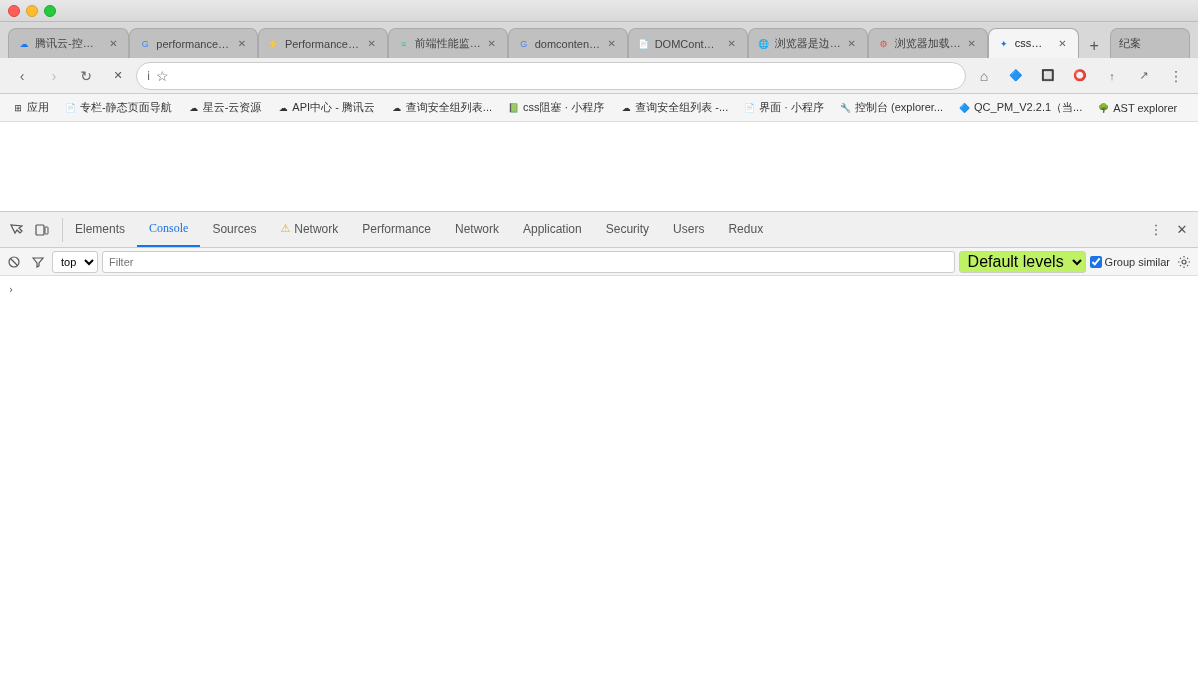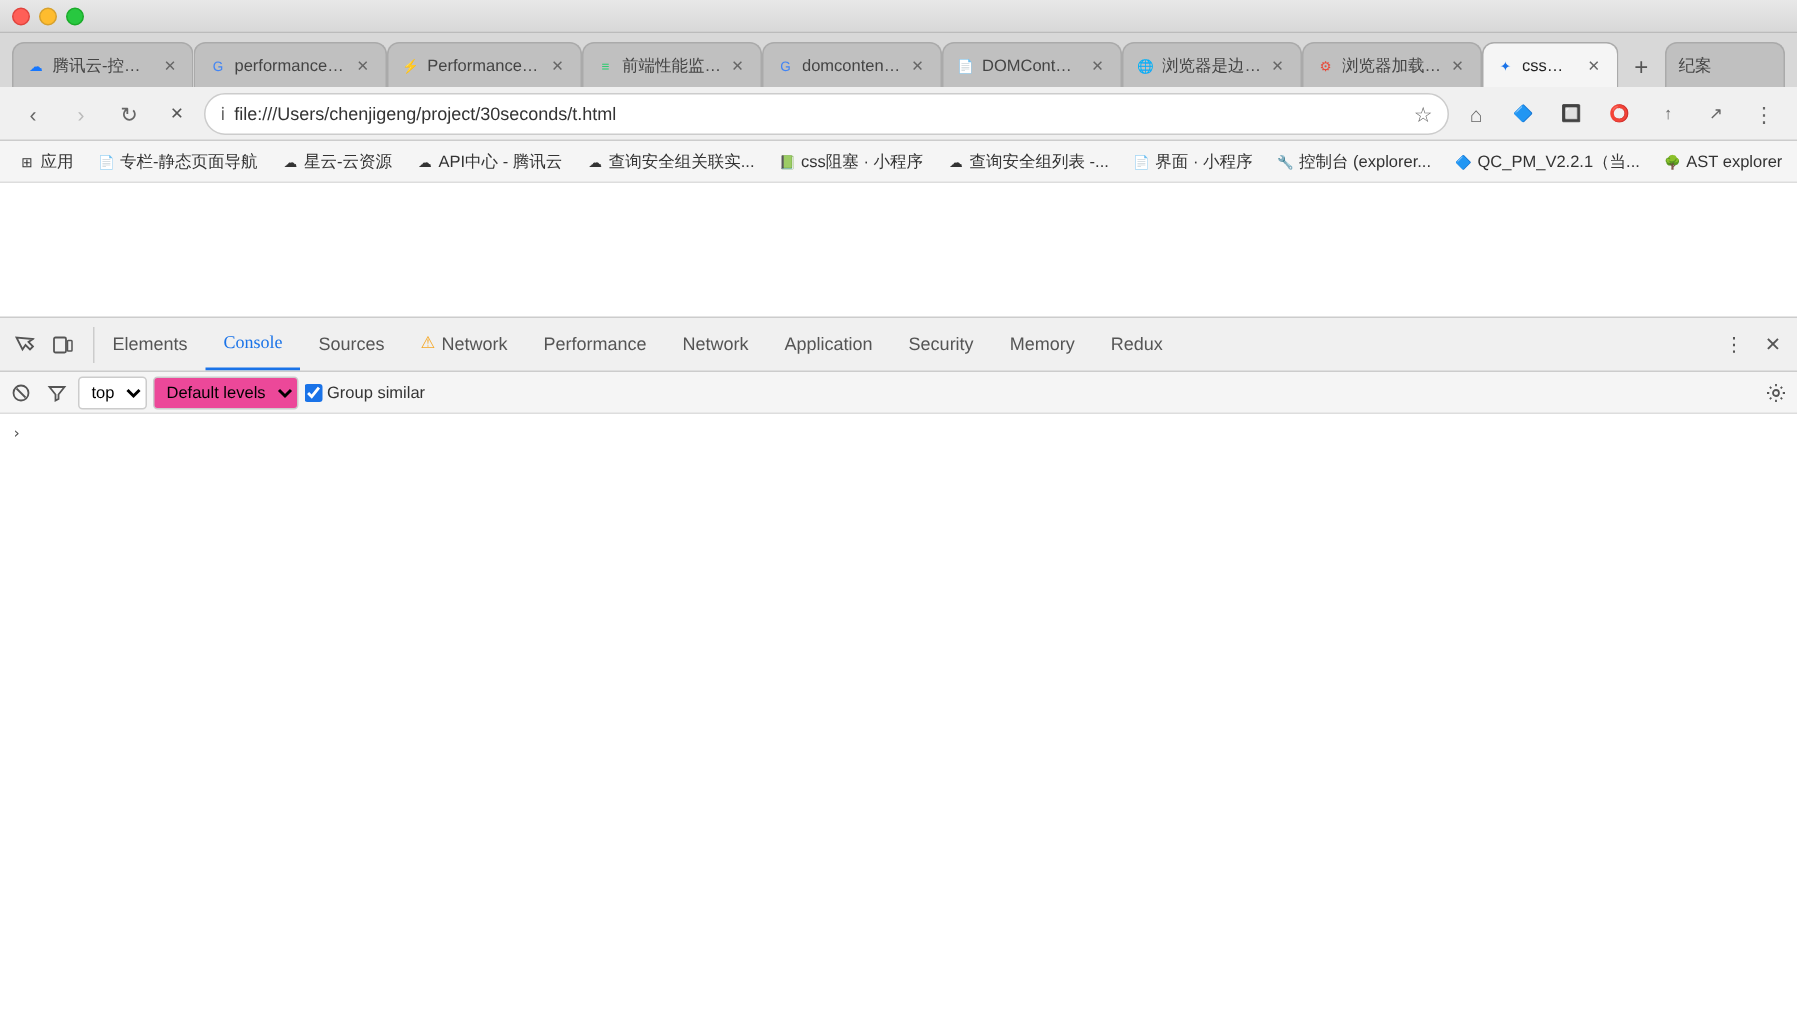--- a/index.html
+++ b/index.html
@@ -285,24 +285,24 @@
       flex: 1;
       height: 22px;
       font-size: 11px;
       border: 1px solid #ccc;
       border-radius: 3px;
       padding: 0 6px;
       background: white;
     }
     .levels-select {
       height: 22px;
-      font-size: 11px;
+      font-size: 16px;
       border: 1px solid #ccc;
       border-radius: 3px;
-      background: #ec4899;
+      background: #bef264;
       padding: 0 4px;
       cursor: pointer;
     }
     .group-similar-label {
       display: flex;
       align-items: center;
       gap: 3px;
       font-size: 11px;
       color: #333;
       cursor: pointer;
@@ -464,21 +464,20 @@
   </div>
 
   <div class="toolbar">
     <button class="nav-btn">‹</button>
     <button class="nav-btn disabled">›</button>
     <button class="nav-btn">↻</button>
     <button class="nav-btn" style="color:#555; font-size:11px">✕</button>
 
     <div class="address-bar-container">
       <span class="security-icon">ℹ</span>
-      <input class="address-bar" type="text" value="file:///Users/chenjigeng/project/30seconds/t.html" style="">
       <span style="color:#666; font-size:14px">☆</span>
     </div>
 
     <div class="toolbar-right">
       <button class="nav-btn">⌂</button>
       <button class="nav-btn" style="font-size:11px">🔷</button>
       <button class="nav-btn" style="font-size:11px">🔲</button>
       <button class="nav-btn" style="font-size:11px">⭕</button>
       <button class="nav-btn" style="font-size:11px">↑</button>
       <button class="nav-btn" style="font-size:11px">↗</button>
@@ -498,21 +497,21 @@
     <div class="bookmark-item">
       <span class="bookmark-favicon">☁</span>
       <span>星云-云资源</span>
     </div>
     <div class="bookmark-item">
       <span class="bookmark-favicon">☁</span>
       <span>API中心 - 腾讯云</span>
     </div>
     <div class="bookmark-item">
       <span class="bookmark-favicon">☁</span>
-      <span>查询安全组关联实...</span>
+      <span>查询安全组列表...</span>
     </div>
     <div class="bookmark-item">
       <span class="bookmark-favicon">📗</span>
       <span>css阻塞 · 小程序</span>
     </div>
     <div class="bookmark-item">
       <span class="bookmark-favicon">☁</span>
       <span>查询安全组列表 -...</span>
     </div>
     <div class="bookmark-item">
@@ -574,21 +573,21 @@
           <div class="devtools-tab">
             <span>Network</span>
           </div>
           <div class="devtools-tab">
             <span>Application</span>
           </div>
           <div class="devtools-tab">
             <span>Security</span>
           </div>
           <div class="devtools-tab">
-            <span>Memory</span>
+            <span>Users</span>
           </div>
           <div class="devtools-tab">
             <span>Redux</span>
           </div>
         </div>
 
         <div class="devtools-right-icons">
           <button class="devtools-icon-btn">⋮</button>
           <button class="devtools-icon-btn">✕</button>
         </div>
@@ -604,20 +603,21 @@
         <button class="console-icon-btn" title="Filter">
           <svg width="14" height="14" viewBox="0 0 14 14" fill="none">
             <path d="M2 3 L6 8 L6 12 L8 11 L8 8 L12 3 Z" stroke="#555" stroke-width="1.2" fill="none"></path>
           </svg>
         </button>
 
         <select class="context-select">
           <option>top</option>
         </select>
 
+        <input class="filter-input" type="text" placeholder="Filter" style="">
 
         <select class="levels-select">
           <option>Default levels</option>
         </select>
 
         <label class="group-similar-label">
           <input type="checkbox" class="group-similar-checkbox" checked="" style="">
           <span>Group similar</span>
         </label>
 

